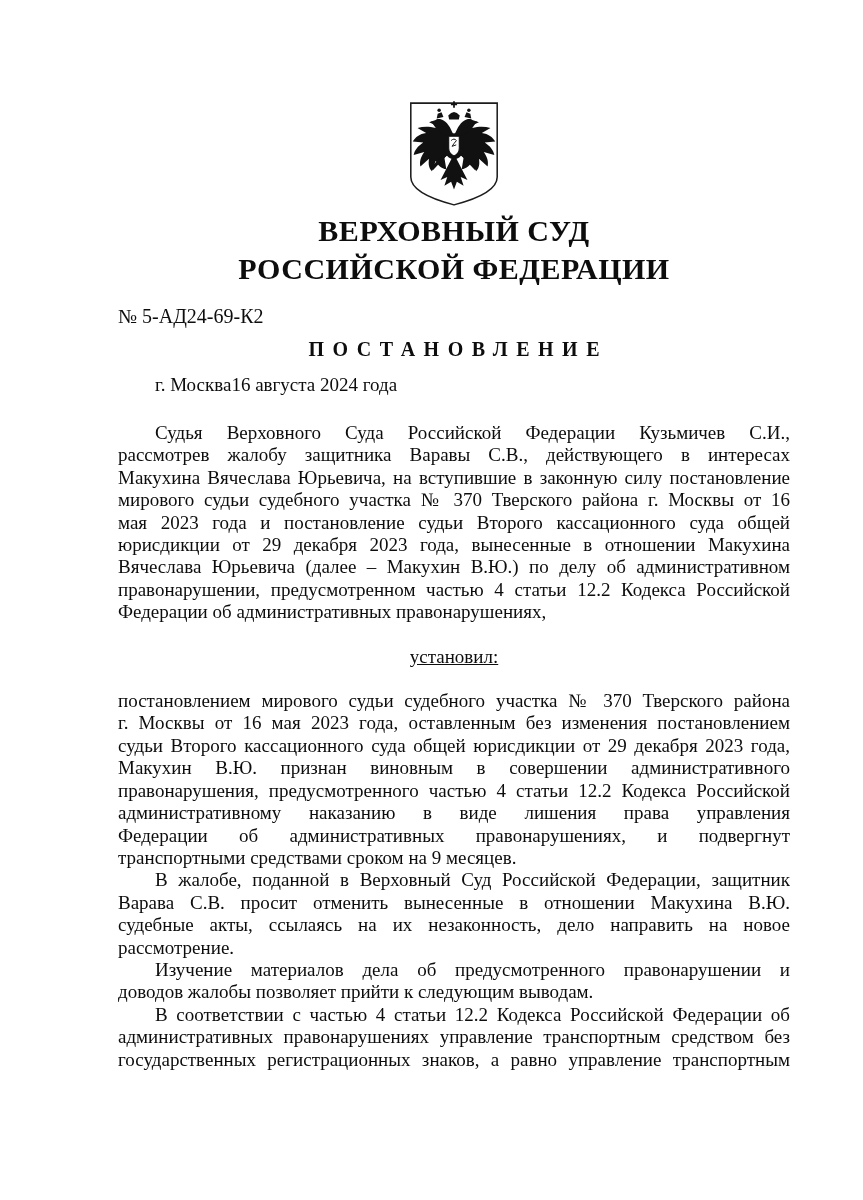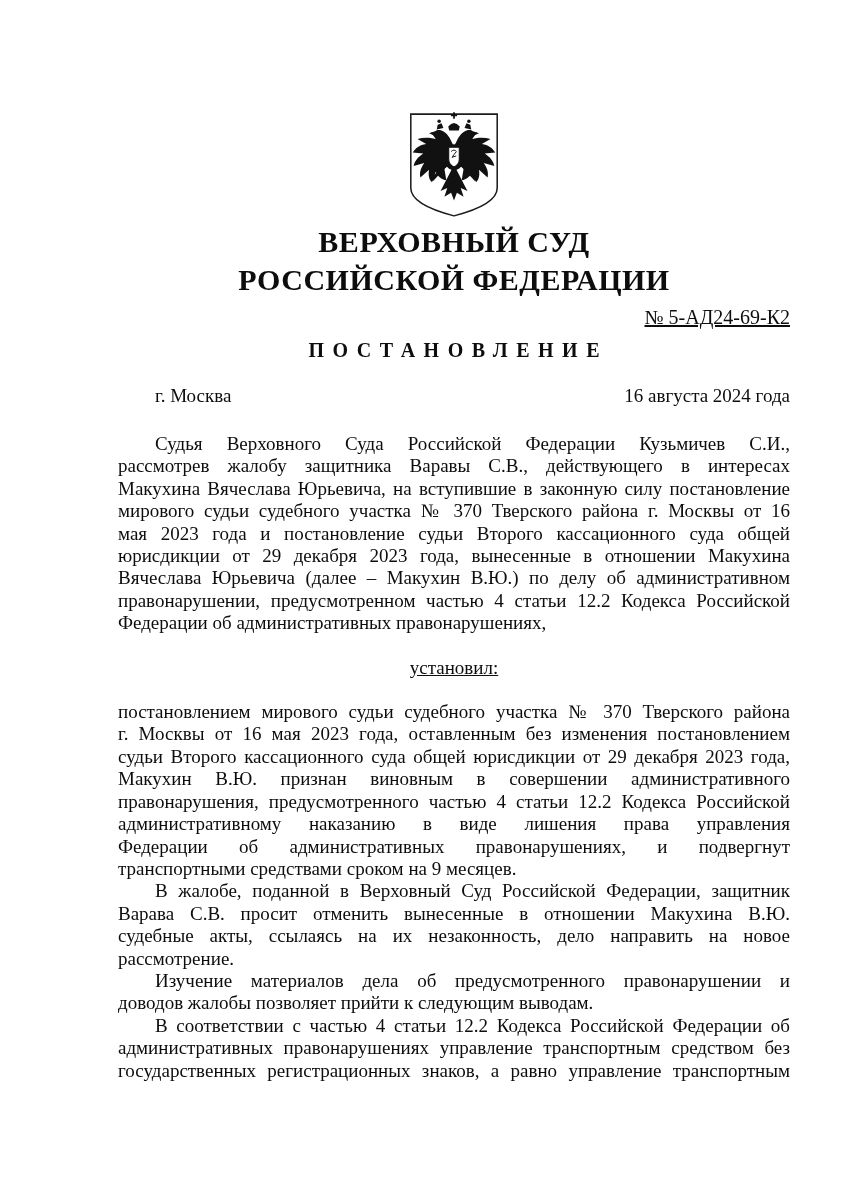--- a/index.html
+++ b/index.html
@@ -3,36 +3,36 @@
 <meta charset="utf-8">
 <style>
   html,body{margin:0;padding:0;}
   body{
     width:863px;height:1200px;background:#ffffff;
     font-family:"Liberation Serif","DejaVu Serif",serif;
     color:#0d0d0d;
     -webkit-font-smoothing:antialiased;
   }
   .doc{position:relative;width:863px;height:1200px;background:#fff;overflow:hidden;}
-  .col{position:absolute;left:118px;top:111px;width:672px;}
+  .col{position:absolute;left:118px;top:100px;width:672px;}
   .emblem-wrap{height:110px;text-align:center;}
   .emblem-wrap svg{display:inline-block;}
   .court-name{
     text-align:center;font-weight:bold;font-size:30px;line-height:38px;
     letter-spacing:.5px;margin-top:2px;white-space:nowrap;
   }
-  .case-number{text-align:right;font-size:20px;line-height:24px;margin-top:6px;text-decoration:underline;}
+  .case-number{font-size:20px;line-height:24px;margin-top:16px;}
   .doc-title{
     text-align:center;font-weight:bold;font-size:20px;line-height:26px;
     margin-top:8px;
   }
   .doc-title .ls{letter-spacing:8.5px;margin-right:-8.5px;text-align:center;}
   .place-date{
-    display:flex;justify-content:space-between;align-items:baseline;
-    font-size:19px;line-height:22px;margin-top:22px;padding-left:37px;
+    display:flex;align-items:baseline;
+    font-size:19px;line-height:22px;margin-top:12px;padding-left:37px;
   }
   .body-text{margin-top:26px;font-size:19px;line-height:22.4px;}
   .para{margin:0;}
   .jl{text-align:justify;text-align-last:justify;}
   .jl.last{text-align-last:left;font-family:Liberation Serif, serif;}
   .jl.ind{text-indent:37px;}
   .ustanovil{
     text-align:center;font-size:19px;line-height:22.4px;
     margin:22px 0 22px 0;
     text-decoration:underline;

